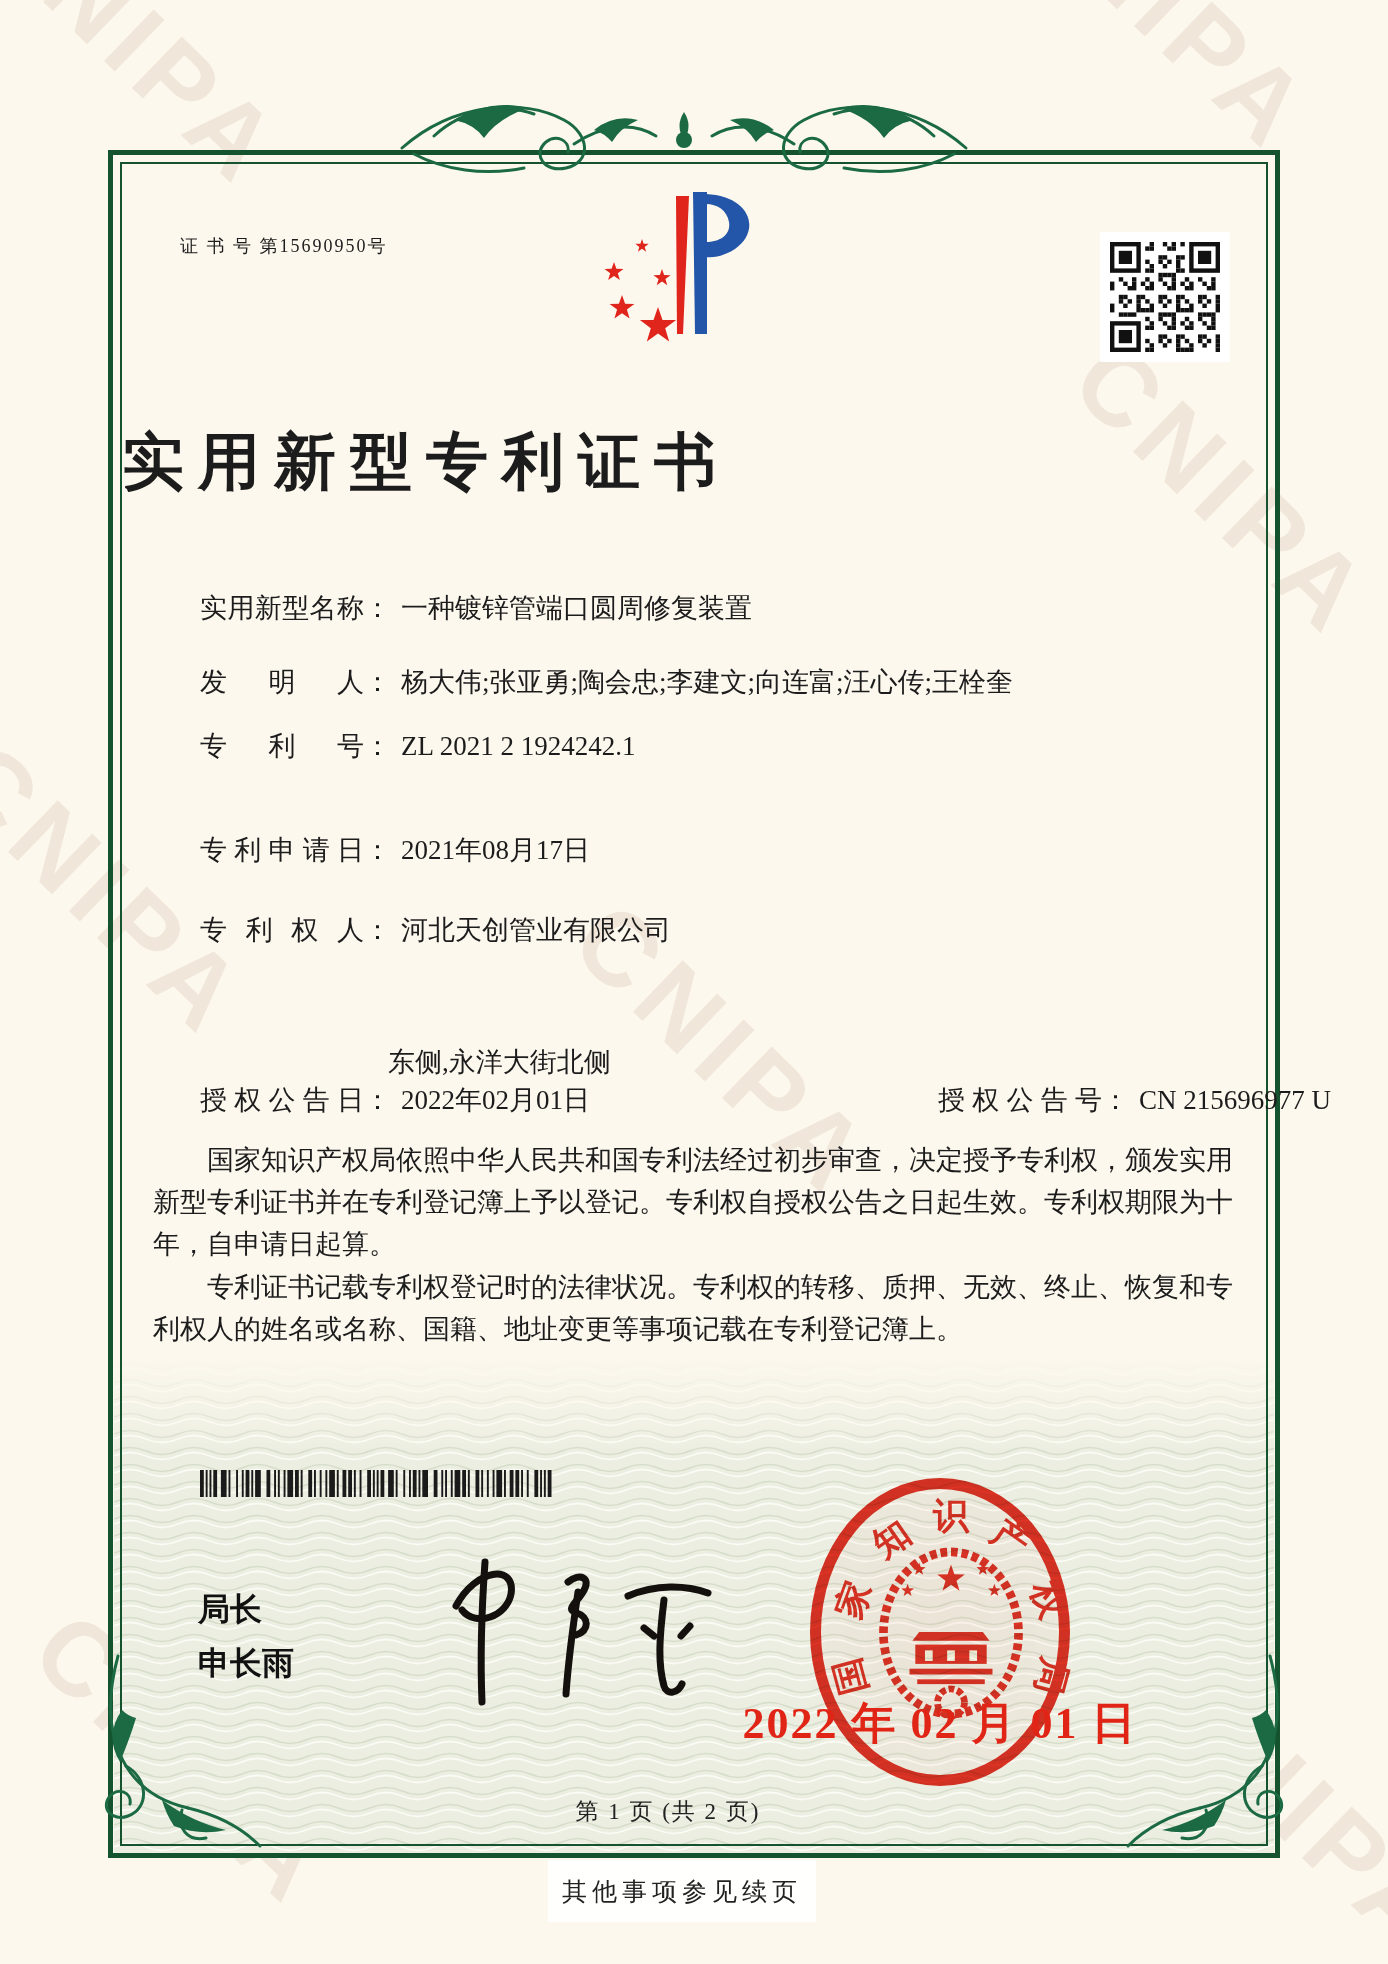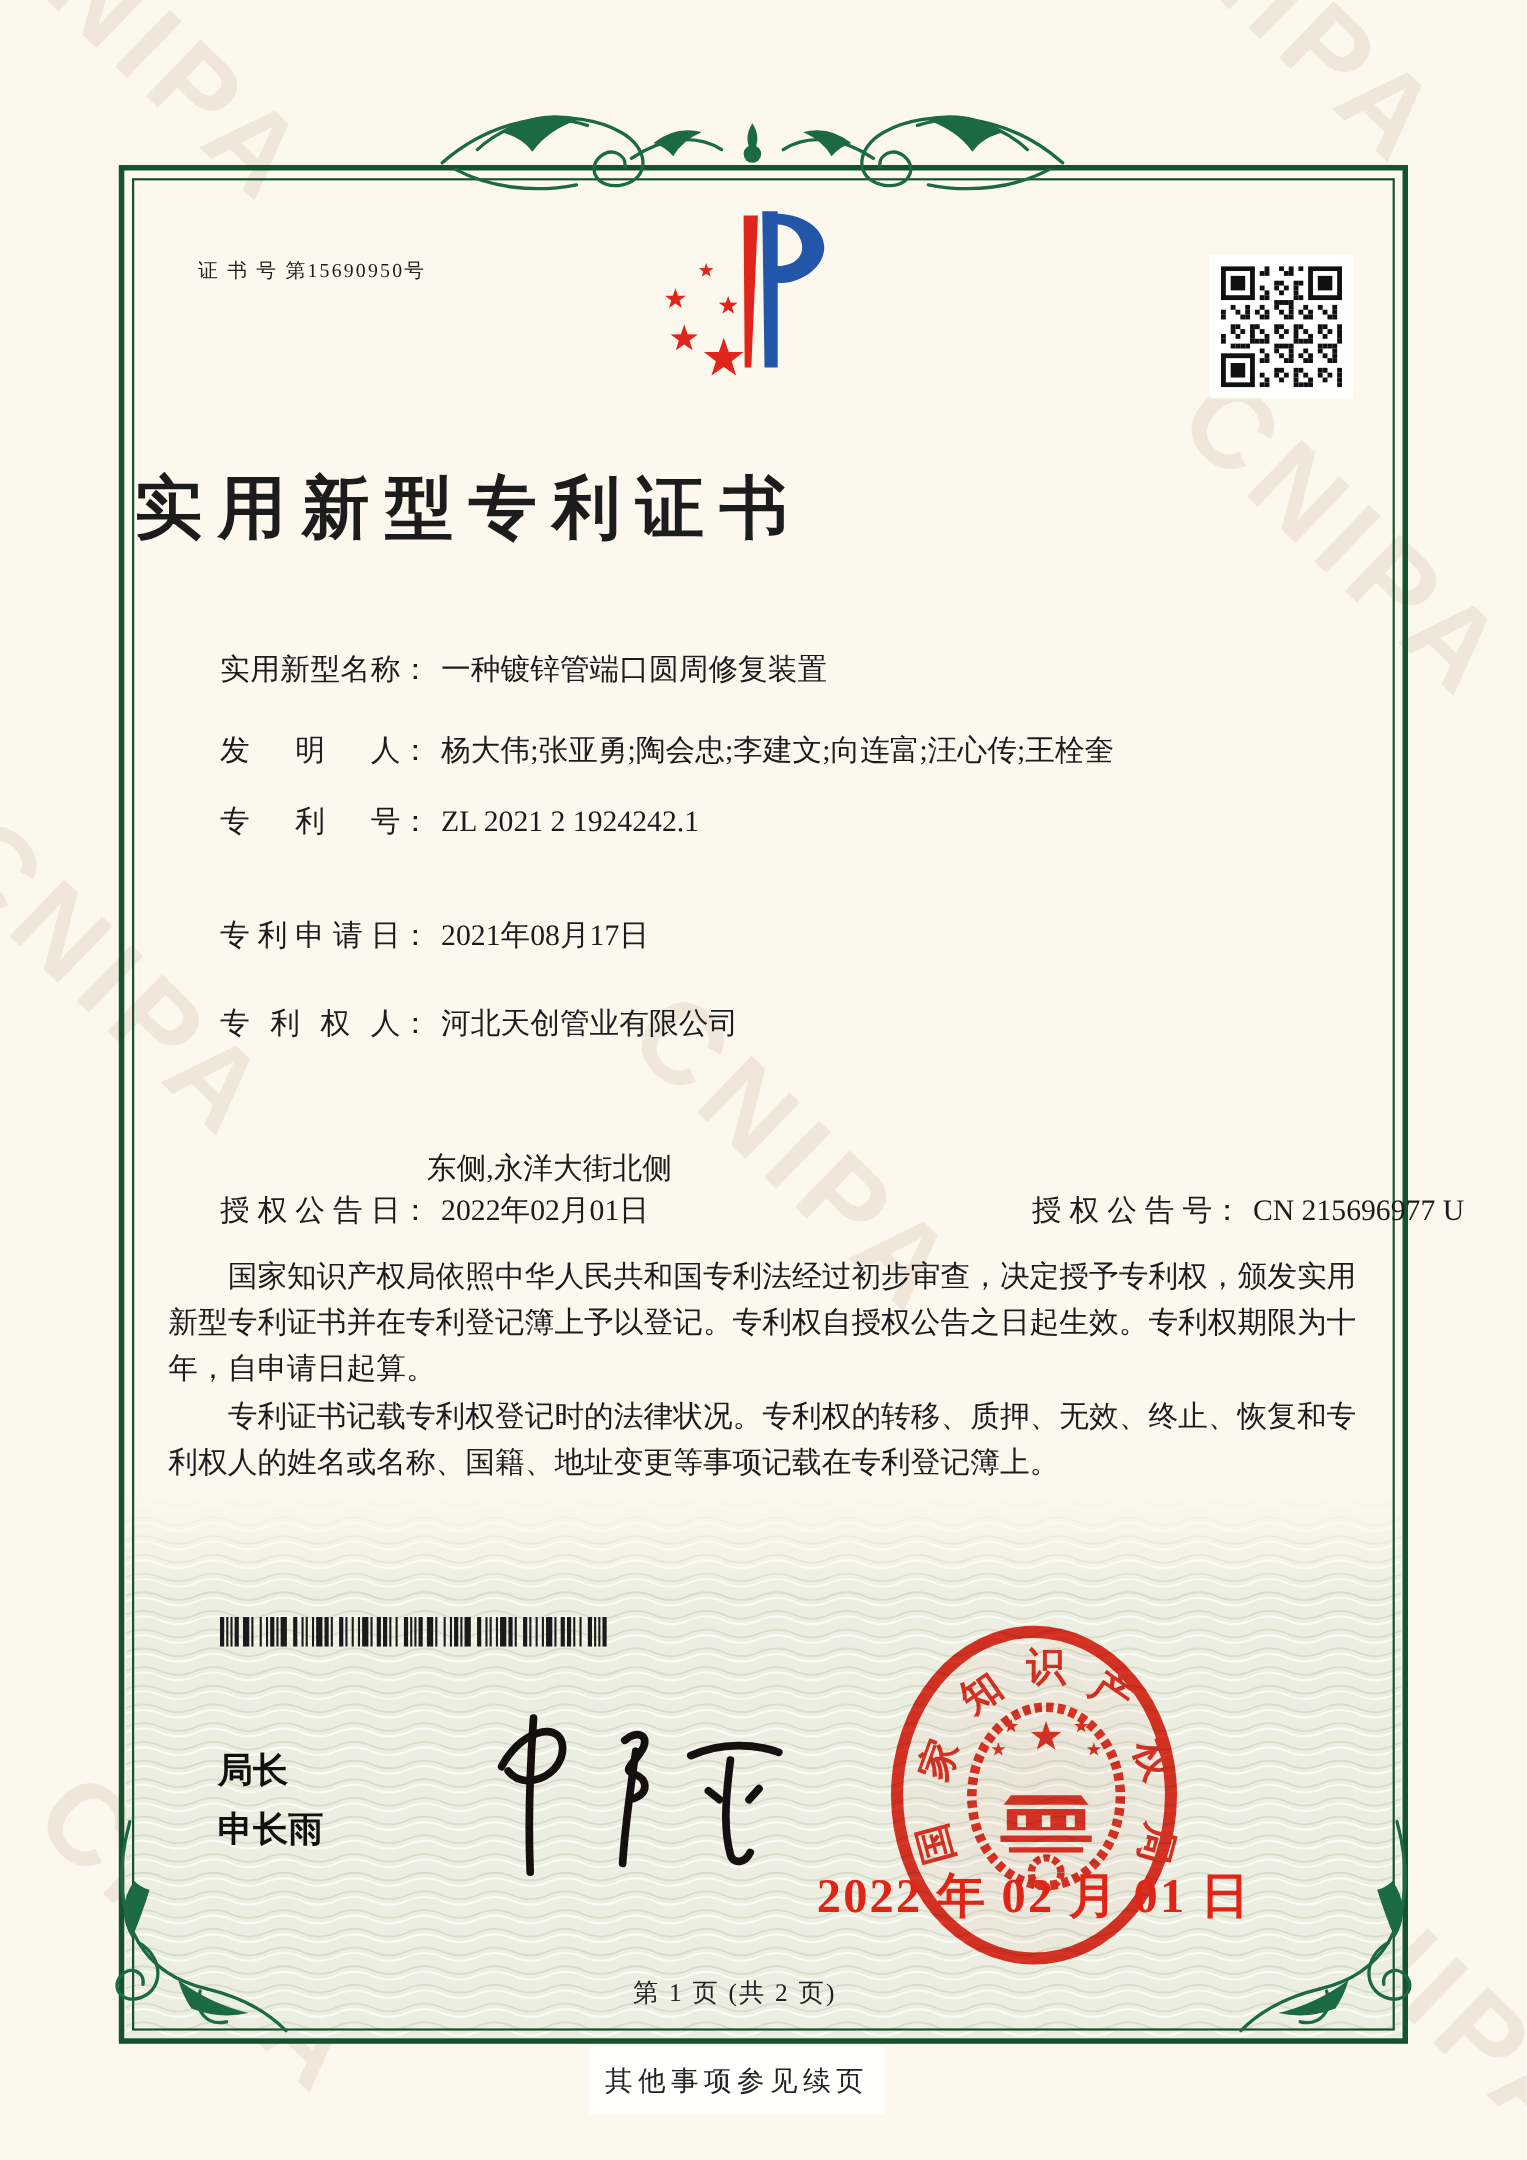--- a/index.html
+++ b/index.html
@@ -54,21 +54,21 @@
         border-radius:50%;box-sizing:border-box;z-index:5;mix-blend-mode:multiply;opacity:.93;
         background:radial-gradient(rgba(224,36,21,.05),rgba(224,36,21,.02));}
   .seal-char{position:absolute;font-size:36px;font-weight:700;color:var(--seal-red,#e02415);z-index:5;}
   .emblem{position:absolute;left:48px;top:46px;}
   .emblem .rf{fill:var(--seal-red,#e02415);}
   .emblem .rs{fill:none;stroke:var(--seal-red,#e02415);}
   .seal-date{position:absolute;left:720px;top:1694px;width:440px;text-align:center;font-size:44px;
              color:var(--seal-red,#e02415);letter-spacing:2px;z-index:6;font-weight:600;}
   .pageno{position:absolute;left:388px;top:1796px;width:560px;text-align:center;font-size:23px;
           letter-spacing:2px;z-index:4;color:#222;}
-  .contbox{position:absolute;left:536px;top:1860px;width:268px;height:62px;background:rgba(255,255,255,.9);
+  .contbox{position:absolute;left:548px;top:1860px;width:268px;height:62px;background:rgba(255,255,255,.9);
            z-index:4;display:flex;align-items:center;justify-content:center;}
   .cont{font-size:25px;letter-spacing:5px;color:#222;}
 </style>
 </head>
 <body>
 
 <div class="page">
 
   <div class="wm" style="left:-50px;top:-20px;">CNIPA</div>
   <div class="wm" style="left:980px;top:-55px;">CNIPA</div>

